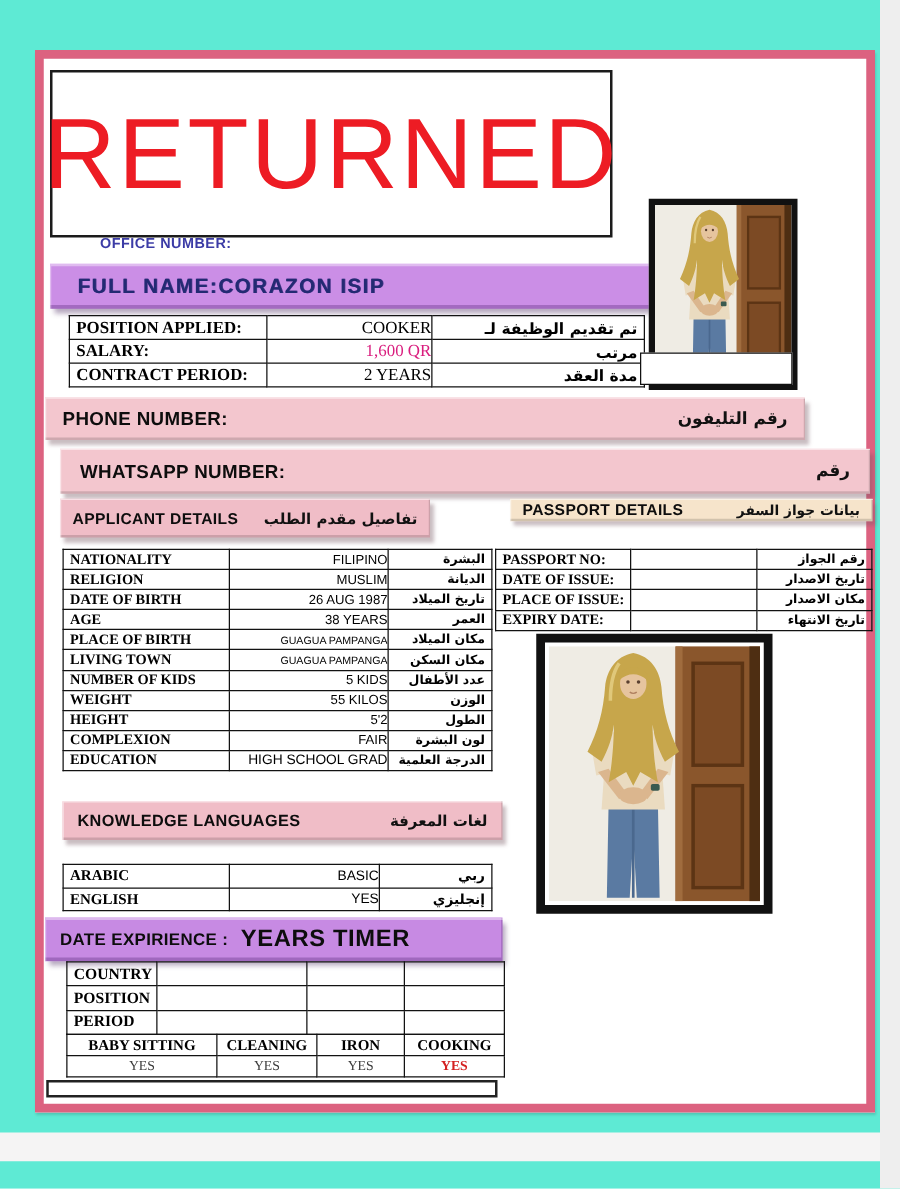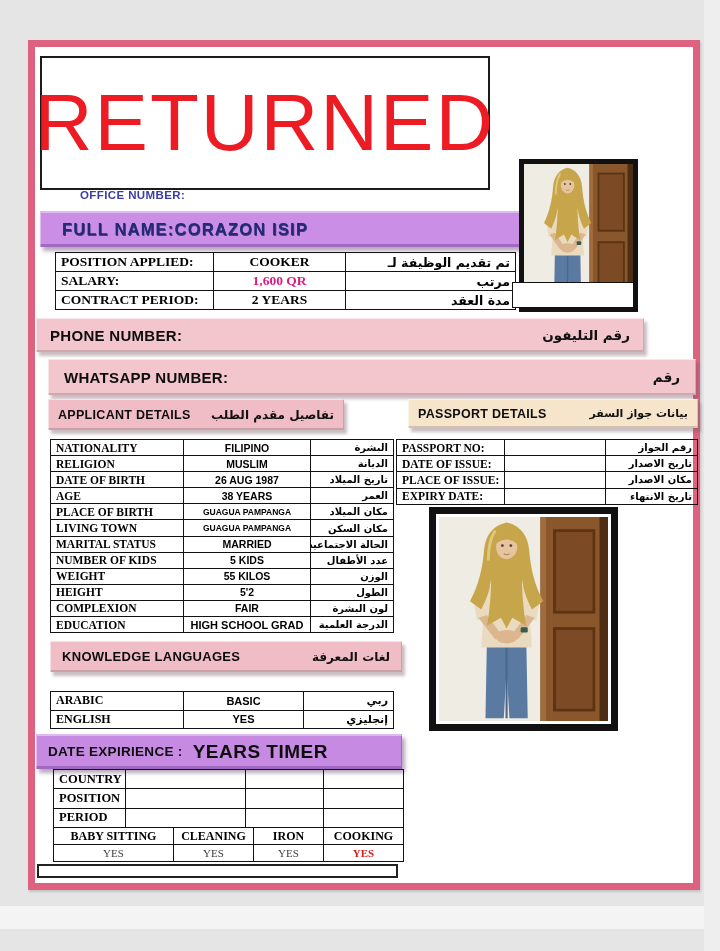--- a/index.html
+++ b/index.html
@@ -1,17 +1,17 @@
 <!DOCTYPE html>
 <html><head>
 <meta charset="utf-8">
 <style>
   * { margin:0; padding:0; box-sizing:border-box; }
   html,body { width:720px; height:951px; background:#ffffff; font-family:"Liberation Sans",sans-serif; }
-  #screen { position:relative; width:720px; height:951px; background:#e5e5e5; overflow:hidden; }
+  #screen { position:relative; width:720px; height:951px; background:#5eead4; overflow:hidden; }
   .abs { position:absolute; }
 
   
   .edge-right  { left:704px; top:0; width:16px; height:951px; background:#eeeeee; }
   .edge-bottom { left:0; top:906px; width:704px; height:23px; background:#f5f4f4; }
 
   
   .frame { left:28px; top:40px; width:672px; height:850px; background:#ffffff;
            border:7px solid #dc6280; box-shadow:1px 2px 2px rgba(0,0,0,.15); }
 
@@ -35,34 +35,34 @@
   .fullname-banner .lblname, .fullname-banner .valname {
       color:#232a73; font-weight:900; font-size:16.5px; letter-spacing:1.2px;
       text-shadow:.6px .6px 0 #4a3a8a; white-space:pre; }
 
   .phone-banner    { left:36px; top:318px; width:608px; height:34px; background:#f3c6ce; padding:0 14px; }
   .phone-banner .en { font-size:15px; }  .phone-banner .ar { font-size:13.5px; }
   .whats-banner    { left:48px; top:359px; width:648px; height:36px; background:#f3c6ce; padding:0 16px; }
   .whats-banner .en { font-size:15px; }  .whats-banner .ar { font-size:13.5px; }
   .appl-banner     { left:48px; top:399px; width:296px; height:31px; background:#f0bdc7; padding:0 10px; }
   .appl-banner .en { font-size:12.5px; } .appl-banner .ar { font-size:12px; }
-  .pass-banner     { left:408px; top:399px; width:290px; height:29px; background:#f6e4cb; padding:0 10px; }
+  .pass-banner     { left:408px; top:399px; width:290px; height:18px; background:#f6e4cb; padding:0 10px; }
   .pass-banner .en { font-size:12.5px; } .pass-banner .ar { font-size:11px; }
   .lang-banner     { left:50px; top:641px; width:352px; height:31px; background:#f0bdc7; padding:0 12px; }
   .lang-banner .en { font-size:13px; }   .lang-banner .ar { font-size:12px; }
   .work-banner     { left:36px; top:734px; width:366px; height:35px; background:#c78ae3; padding:0 12px;
                      justify-content:flex-start; box-shadow:3px 4px 4px rgba(90,60,110,.45), inset 1px 2px 0 rgba(255,255,255,.4), inset -1px -3px 0 rgba(90,40,120,.35);}
   .work-banner .en { font-size:13.5px; }
   .work-banner .first-timer { font-size:19px; font-weight:900; color:#0d0d0d; margin-left:10px; letter-spacing:.5px; white-space:nowrap; }
 
   
   table { border-collapse:collapse; table-layout:fixed; }
   td { border:1.6px solid #121212; overflow:hidden; white-space:nowrap; vertical-align:middle; }
   .lbl { font-family:"Liberation Serif",serif; font-weight:bold; padding-left:5px; }
-  .val { font-family:"Liberation Sans",sans-serif; font-weight:bold; text-align:center; }
+  .val { font-family:"Liberation Sans",sans-serif; font-weight:normal; text-align:right; }
   .ar-cell { font-family:"DejaVu Sans",sans-serif; font-weight:bold; text-align:right; padding-right:5px; direction:rtl; }
 
   .pos-table { left:55px; top:252px; width:460px; }
   .pos-table td { height:19px; }
   .pos-table .lbl { font-size:13.5px; }
   .pos-table .val { font-family:"Liberation Serif",serif; font-size:13.5px; }
   .pos-table .ar-cell { font-size:12.5px; }
   .salary-val { color:#d91d7e; }
 
   .main-table { left:50px; top:439px; width:343px; }
@@ -233,25 +233,20 @@
           <td class="lbl">PLACE OF BIRTH</td>
           <td class="val sm">GUAGUA PAMPANGA</td>
           <td class="ar-cell">مكان الميلاد</td>
         </tr>
     <tr>
           <td class="lbl">LIVING TOWN</td>
           <td class="val sm">GUAGUA PAMPANGA</td>
           <td class="ar-cell">مكان السكن</td>
         </tr>
     <tr>
-          <td class="lbl">MARITAL STATUS</td>
-          <td class="val">MARRIED</td>
-          <td class="ar-cell">الحالة الاجتماعية</td>
-        </tr>
-    <tr>
           <td class="lbl">NUMBER OF KIDS</td>
           <td class="val">5 KIDS</td>
           <td class="ar-cell">عدد الأطفال</td>
         </tr>
     <tr>
           <td class="lbl">WEIGHT</td>
           <td class="val">55 KILOS</td>
           <td class="ar-cell">الوزن</td>
         </tr>
     <tr>

